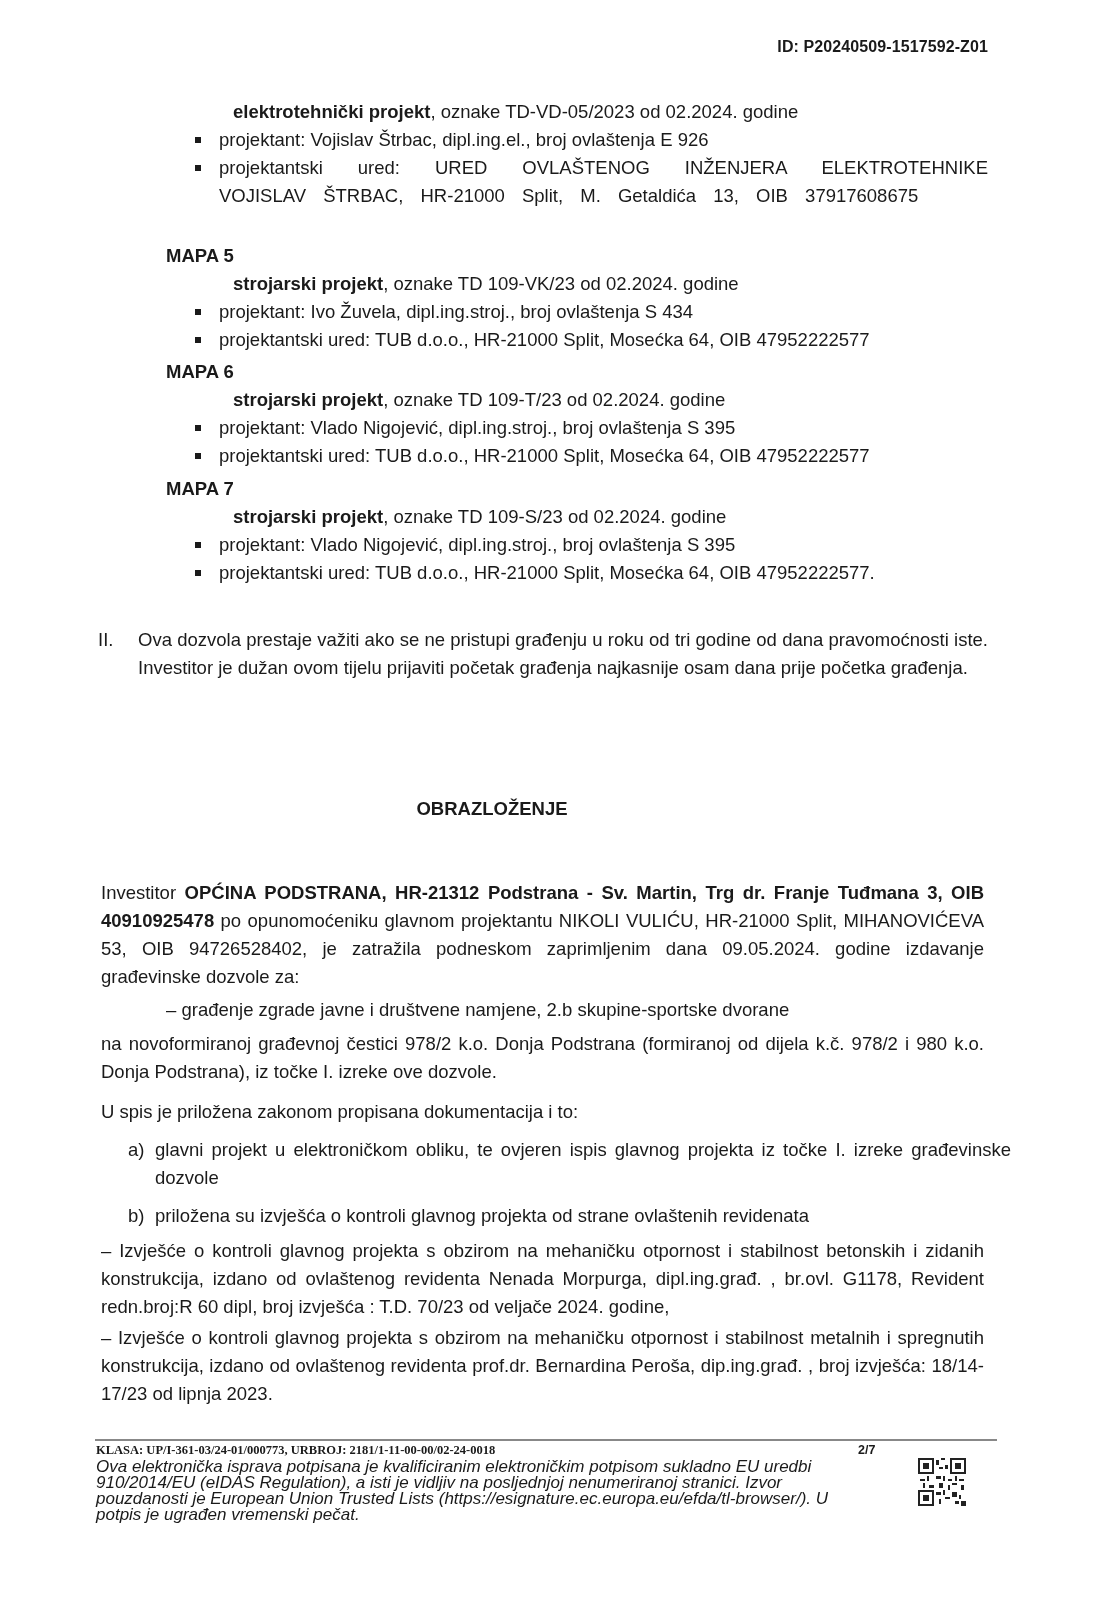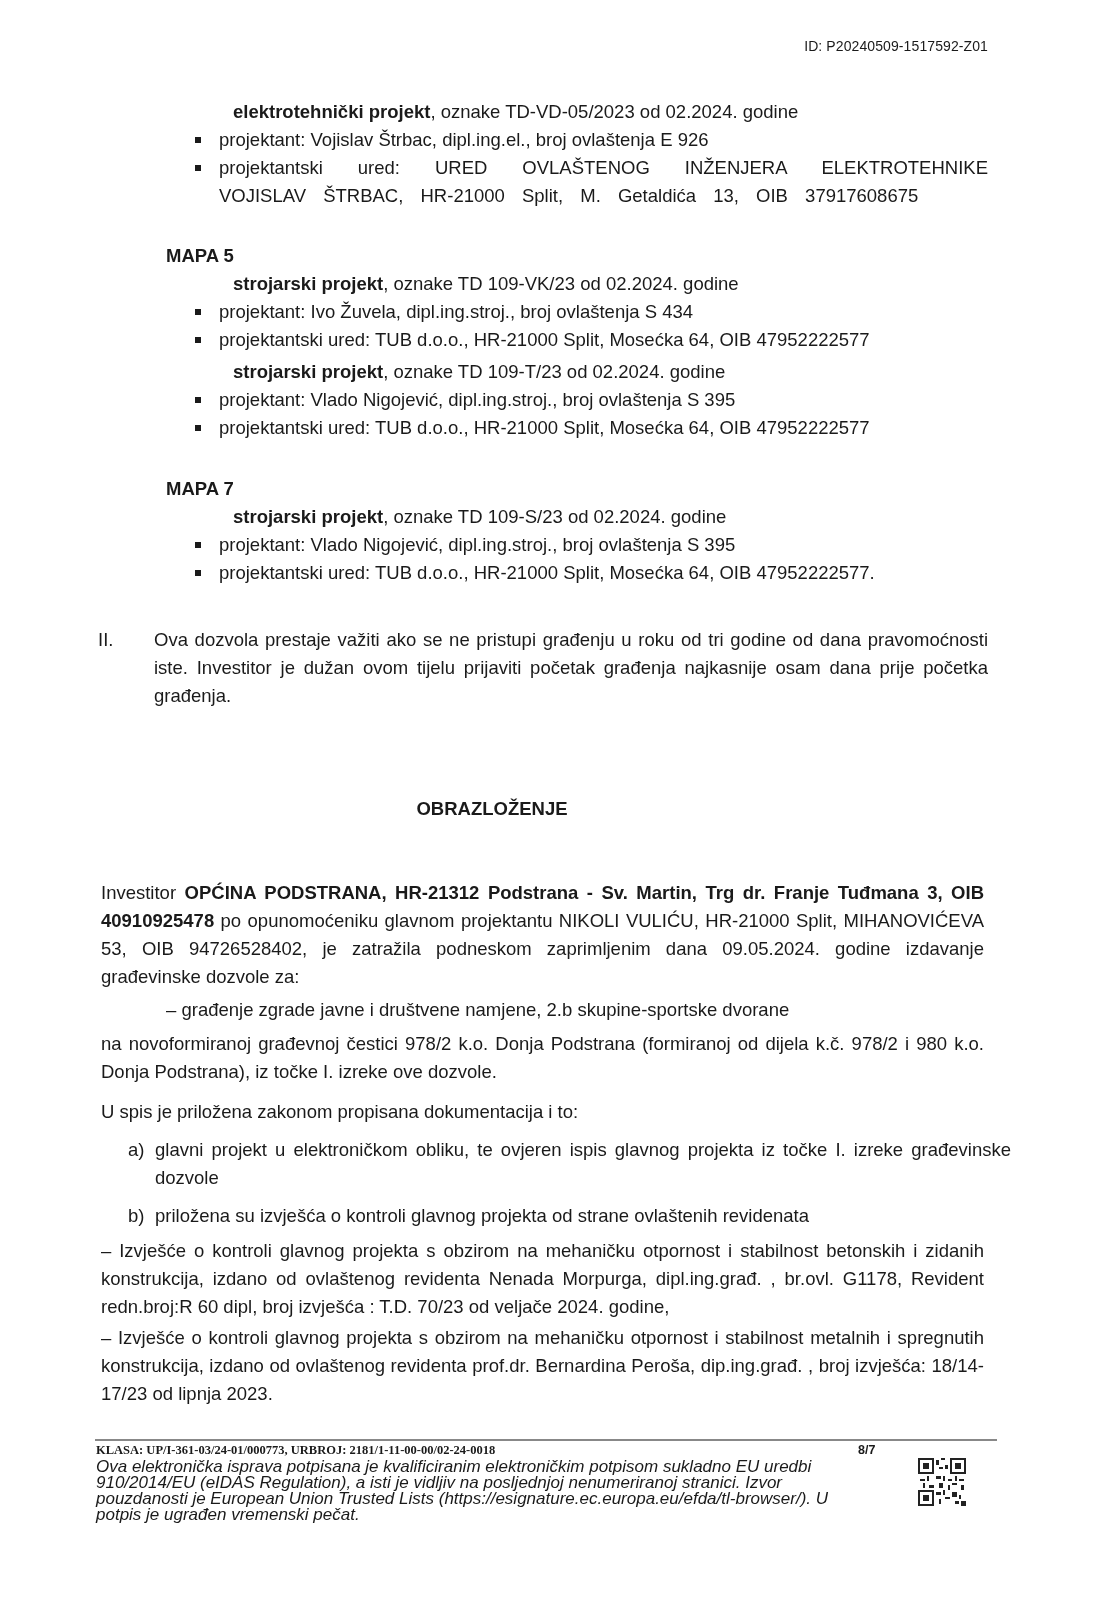--- a/index.html
+++ b/index.html
@@ -2,38 +2,38 @@
 <html><head>
 <meta charset="utf-8">
 <style>
   html, body { margin: 0; padding: 0; background: #ffffff; }
   body {
     width: 1100px; height: 1600px; position: relative; overflow: hidden;
     font-family: "Liberation Sans", sans-serif; color: #1a1a1a;
   }
   .doc-id {
     position: absolute; top: 38px; right: 112px;
-    font-size: 14px; font-weight: normal; letter-spacing: 0.1px;
+    font-size: 16px; font-weight: bold; letter-spacing: 0.1px;
   }
   .mapa-block { position: absolute; left: 166px; width: 822px; font-size: 18.5px; line-height: 28px; }
   .mapa-title { font-weight: bold; font-size: 18.5px; }
   .mapa-desc { padding-left: 27px; }
   .mapa-desc b { font-weight: bold; margin-left: 40px; }
   .bullet-list { list-style: none; margin: 0; padding: 0 0 0 27px; }
   .bullet-list li { position: relative; padding-left: 26px; text-align: justify; }
   .bullet-list li::before {
     content: ""; position: absolute; left: 2px; top: 11px; width: 6px; height: 6px; background: #1a1a1a;
   }
   .justify-wide { text-align: justify; text-align-last: left; word-spacing: 12px; }
   .section-ii {
     position: absolute; left: 98px; top: 626px; width: 890px; font-size: 18.5px; line-height: 28px;
     display: flex;
   }
   .section-ii .roman { width: 40px; flex: none; }
-  .section-ii .txt { text-align: justify; margin-left: 16px; }
+  .section-ii .txt { text-align: justify; }
   .heading-obraz {
     position: absolute; top: 798px; left: 0; width: 984px; text-align: center;
     font-weight: bold; font-size: 18.5px;
   }
   .body-block { position: absolute; left: 97px; width: 891px; font-size: 18.5px; line-height: 28px; }
   .body-block p { margin: 4px; text-align: justify; }
   .dash-item-indent { padding-left: 65px; }
   .list-ab { padding-left: 27px; }
   .footer-line { position: absolute; left: 95px; top: 1439px; width: 902px; height: 2px; background: #888; }
   .footer-klasa { position: absolute; left: 96px; top: 1443px; font-size: 12.5px; font-weight: bold; font-family: Liberation Serif, serif; }
@@ -60,20 +60,21 @@
 <div class="mapa-block" style="top:242px">
   <div class="mapa-title">MAPA 5</div>
   <div class="mapa-desc"><b>strojarski projekt</b><span>, oznake TD 109-VK/23 od 02.2024. godine</span></div>
   <ul class="bullet-list">
     <li>projektant: Ivo Žuvela, dipl.ing.stroj., broj ovlaštenja S 434</li>
     <li>projektantski ured: TUB d.o.o., HR-21000 Split, Mosećka 64, OIB 47952222577</li>
   </ul>
 </div>
 
 <div class="mapa-block" style="top:358px">
+  <div class="mapa-title">MAPA 6</div>
   <div class="mapa-desc"><b>strojarski projekt</b><span>, oznake TD 109-T/23 od 02.2024. godine</span></div>
   <ul class="bullet-list">
     <li>projektant: Vlado Nigojević, dipl.ing.stroj., broj ovlaštenja S 395</li>
     <li>projektantski ured: TUB d.o.o., HR-21000 Split, Mosećka 64, OIB 47952222577</li>
   </ul>
 </div>
 
 <div class="mapa-block" style="top:475px">
   <div class="mapa-title">MAPA 7</div>
   <div class="mapa-desc"><b>strojarski projekt</b><span>, oznake TD 109-S/23 od 02.2024. godine</span></div>
@@ -123,21 +124,21 @@
 <div class="body-block" style="top:1233px">
   <p>–  Izvješće o kontroli glavnog projekta s obzirom na mehaničku otpornost i stabilnost betonskih i zidanih konstrukcija, izdano od ovlaštenog revidenta Nenada Morpurga, dipl.ing.građ. , br.ovl. G1178, Revident redn.broj:R 60 dipl, broj izvješća : T.D. 70/23 od veljače 2024. godine,</p>
 </div>
 
 <div class="body-block" style="top:1320px">
   <p>–  Izvješće o kontroli glavnog projekta s obzirom na mehaničku otpornost i stabilnost metalnih  i spregnutih konstrukcija, izdano od ovlaštenog revidenta prof.dr.  Bernardina Peroša, dip.ing.građ. , broj izvješća: 18/14-17/23  od lipnja 2023.</p>
 </div>
 
 <div class="footer-line"></div>
 <div class="footer-klasa">KLASA: UP/I-361-03/24-01/000773, URBROJ: 2181/1-11-00-00/02-24-0018</div>
-<div class="footer-page">8/7</div>
+<div class="footer-page">2/7</div>
 <div class="footer-note">Ova elektronička isprava potpisana je kvalificiranim elektroničkim potpisom sukladno EU uredbi 910/2014/EU (eIDAS Regulation), a isti je vidljiv na posljednjoj nenumeriranoj stranici. Izvor pouzdanosti je European Union Trusted Lists (https://esignature.ec.europa.eu/efda/tl-browser/). U potpis je ugrađen vremenski pečat.</div>
 
 <svg class="qr" viewBox="0 0 21 21" shape-rendering="crispEdges">
   <rect width="21" height="21" fill="#fff"></rect>
   <g fill="#222">
     <rect x="0" y="0" width="7" height="1"></rect>
       <rect x="0" y="6" width="7" height="1"></rect>
       <rect x="0" y="0" width="1" height="7"></rect>
       <rect x="6" y="0" width="1" height="7"></rect>
       <rect x="2" y="2" width="3" height="3"></rect>

